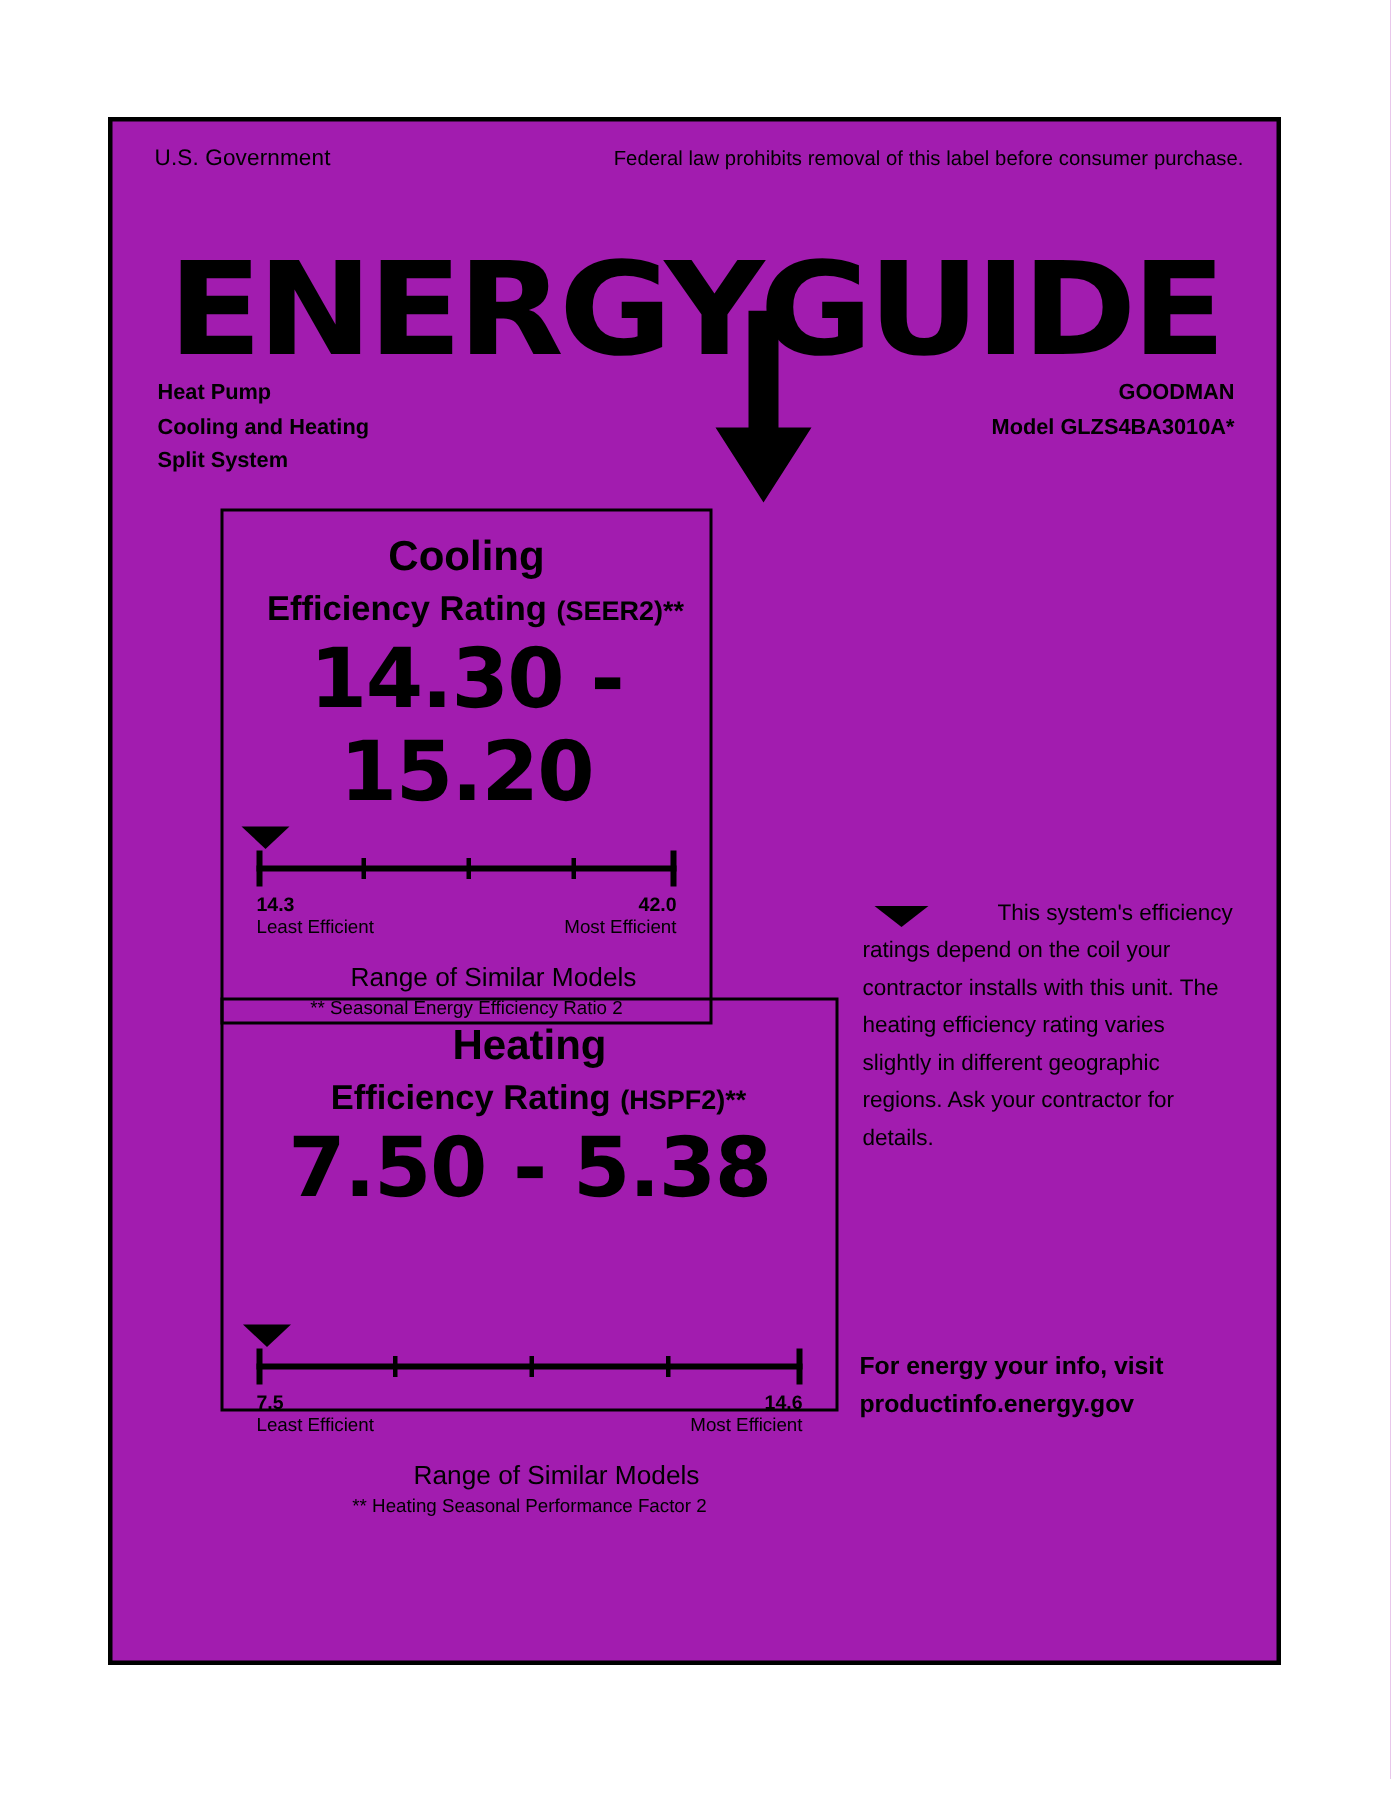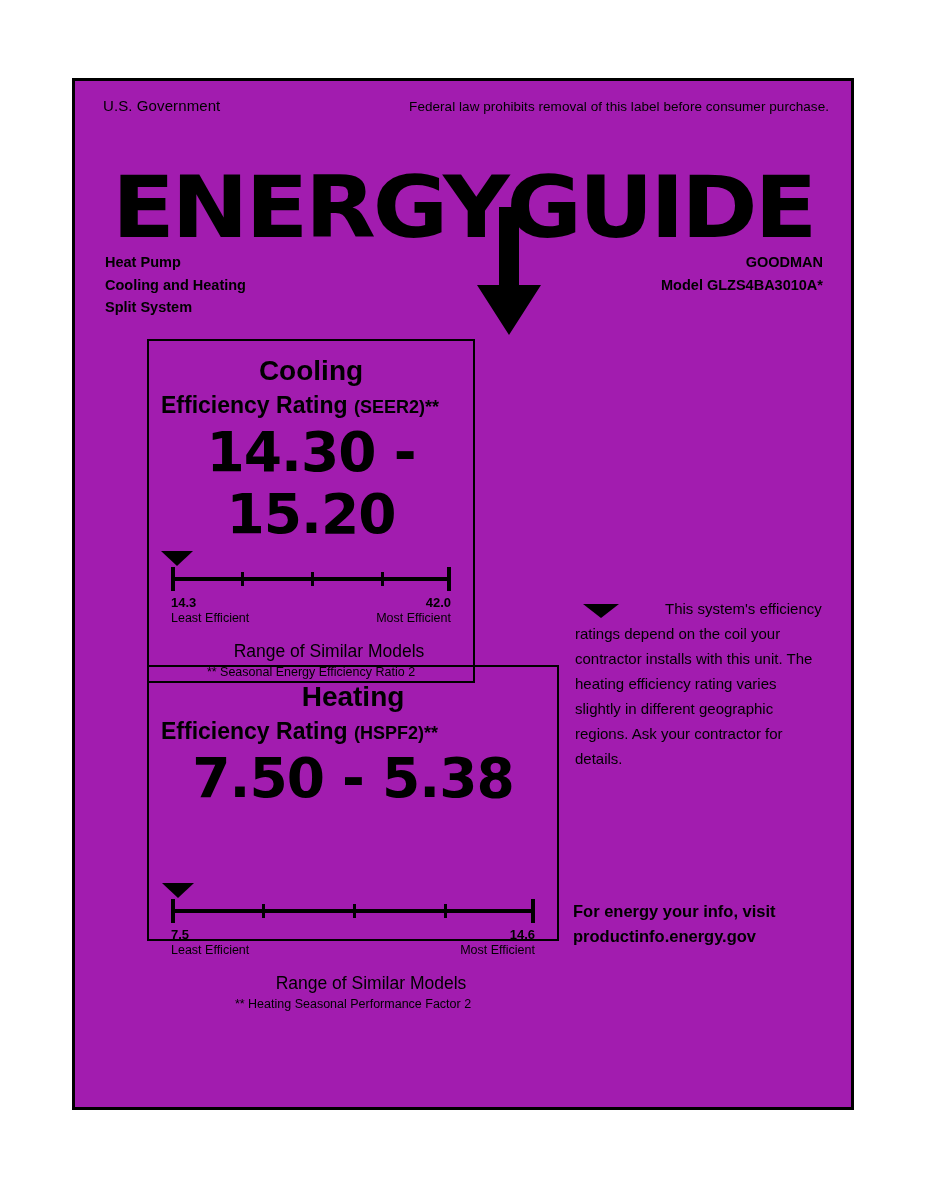--- a/index.html
+++ b/index.html
@@ -109,20 +109,21 @@
   #heating-box { left: 72px; top: 584px; width: 412px; height: 276px; }
 
   .rb-title {
     text-align: center;
     font-size: 28px;
     font-weight: bold;
     color: #000;
     margin-top: 14px;
   }
   .rb-sub {
+    text-align: center;
     font-size: 23px;
     font-weight: bold;
     color: #000;
     margin-top: 5px;
     white-space: nowrap;
     padding-left: 12px;
   }
   .rb-sub .paren {
     font-size: 18px;
   }

